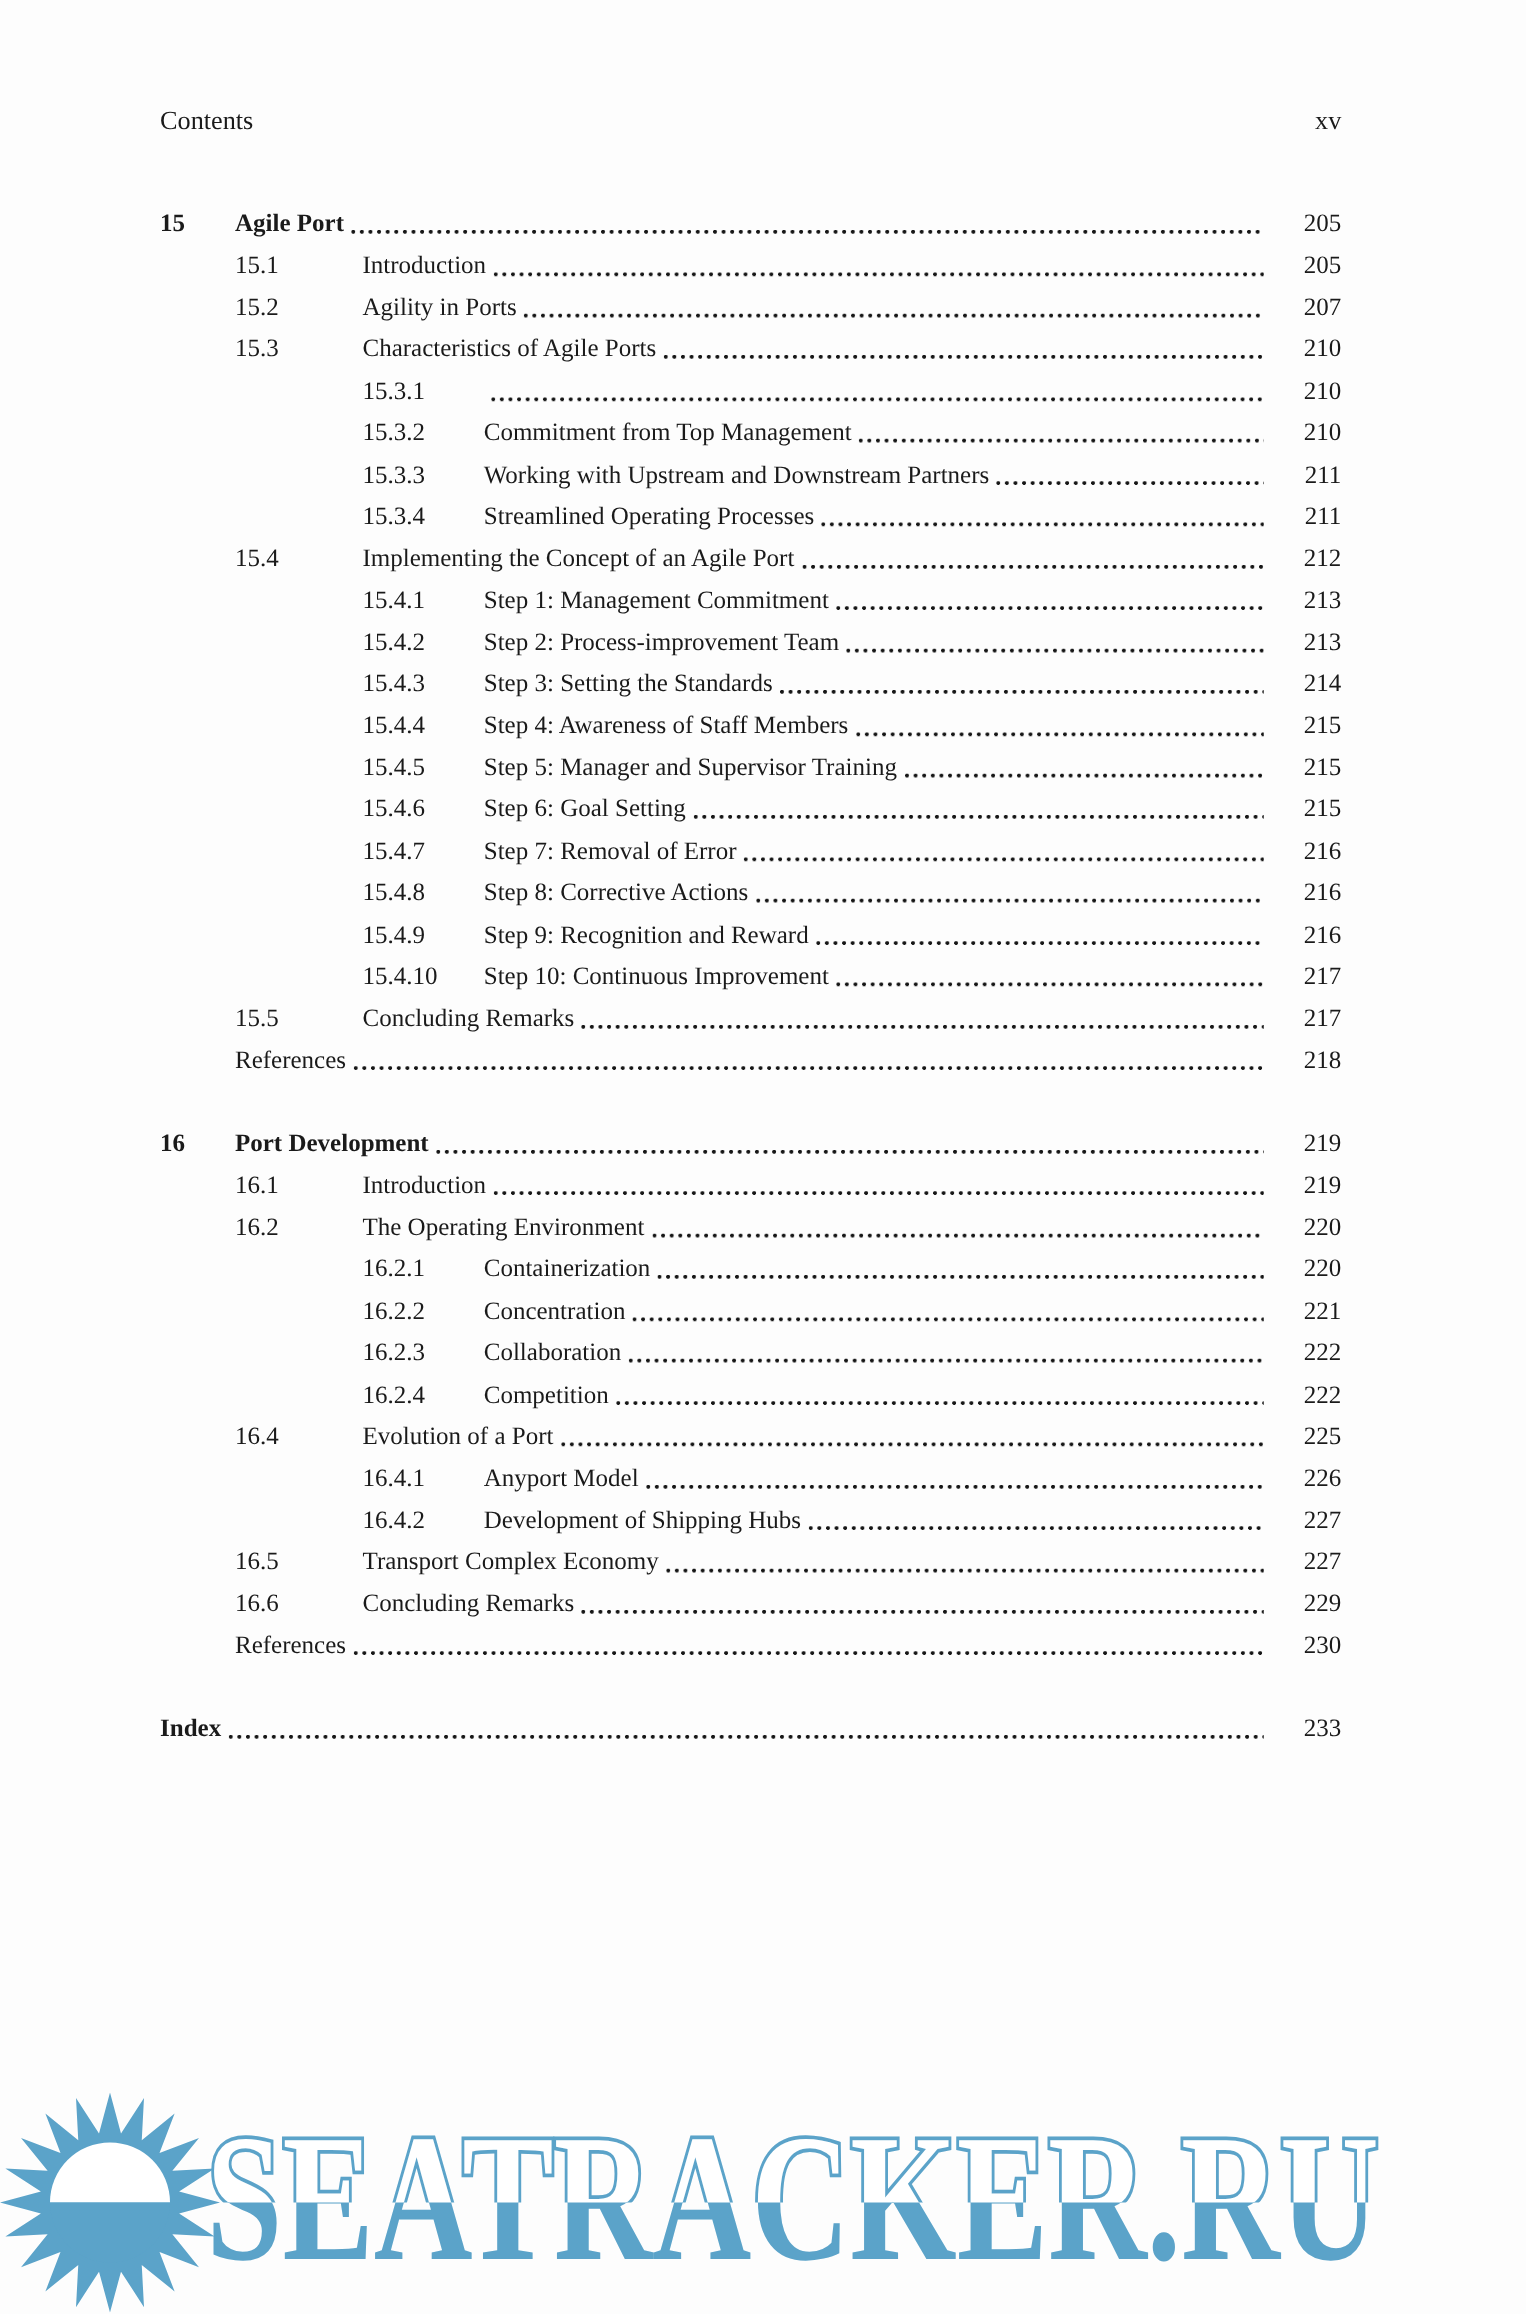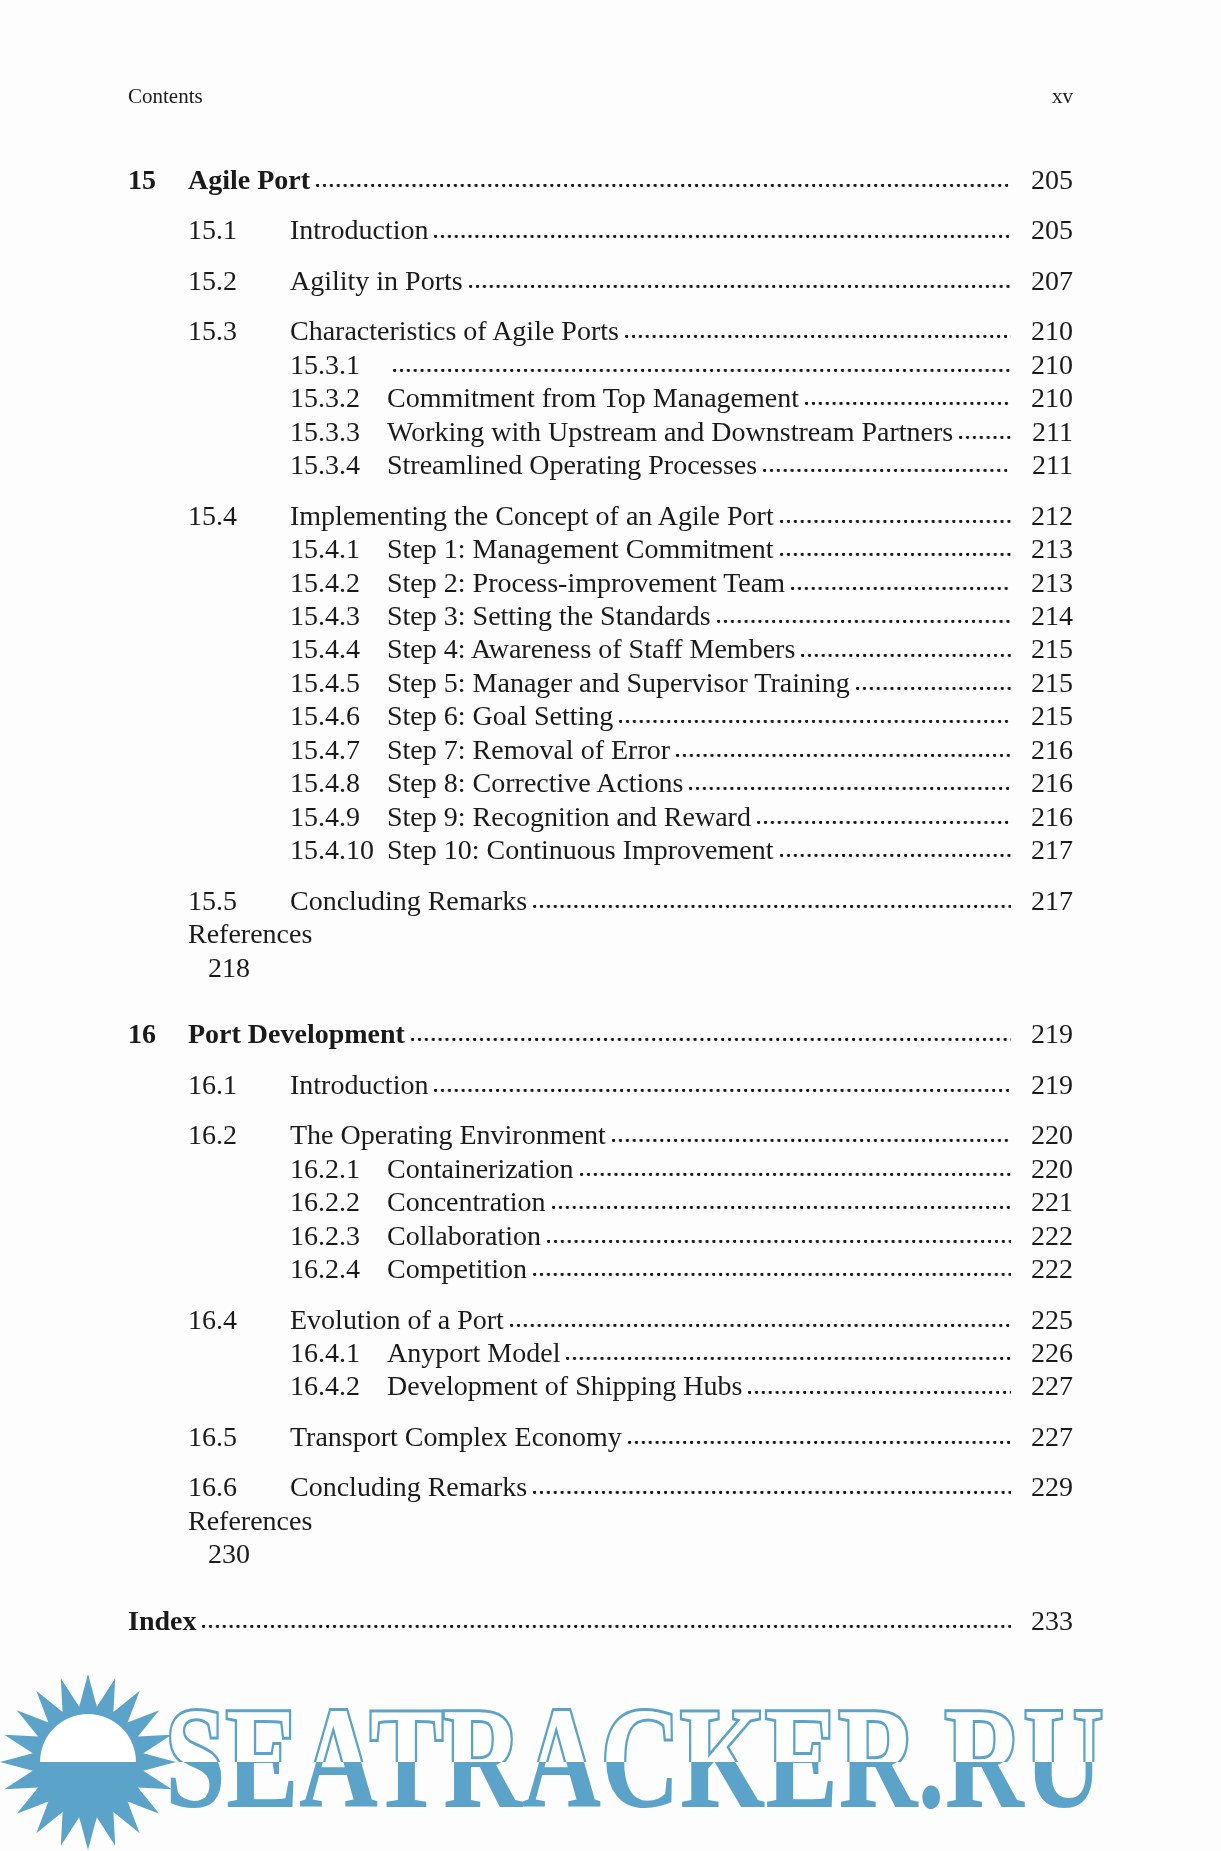--- a/index.html
+++ b/index.html
@@ -8,38 +8,38 @@
     background:#fdfdfd;color:#1a1a1a;
     font-family:"Liberation Serif","DejaVu Serif",serif;
     overflow:hidden;
   }
   .header{
     position:absolute;left:128px;top:84px;width:945px;
     display:flex;justify-content:space-between;
     font-size:21px;line-height:24px;text-align:center;
   }
   .toc{position:absolute;left:128px;top:163px;width:945px;}
-  .row{display:flex;align-items:baseline;line-height:33.45px;font-size:28px;white-space:nowrap;}
+  .row{display:flex;align-items:baseline;line-height:33.45px;font-size:20px;white-space:nowrap;}
   .row .num{flex:0 0 auto;}
   .row .title{flex:0 0 auto;}
   .leader{
     flex:1 1 auto;align-self:stretch;margin-left:6px;
     background-image:radial-gradient(circle at 1.6px 1.6px,#161616 1.4px,rgba(0,0,0,0) 1.9px);
     background-size:6.9px 3.4px;background-repeat:repeat-x;
     background-position:0 calc(100% - 9px);
   }
   .page{flex:0 0 auto;width:62px;text-align:right;}
   .chapter{font-weight:bold;}
   .chapter .num{width:60px;}
   .chapter .leader,.chapter .page{font-weight:normal;}
   .s1{padding-left:60px;}
-  .s1 .num{width:102px;margin-top:17px;}
+  .s1 .num{width:102px;}
   .s2{padding-left:162px;}
   .s2 .num{width:97px;}
-  .ref{padding-left:60px;flex-direction:column;}
+  .ref{padding-left:60px;}
   .index{font-weight:bold;}
   .index .leader,.index .page{font-weight:normal;}
   .gap{height:33.45px;}
   .watermark{position:absolute;left:0;top:1674px;width:1120px;height:177px;}
 </style>
 </head>
 <body>
 
 <div class="header">
   <span>Contents</span>

